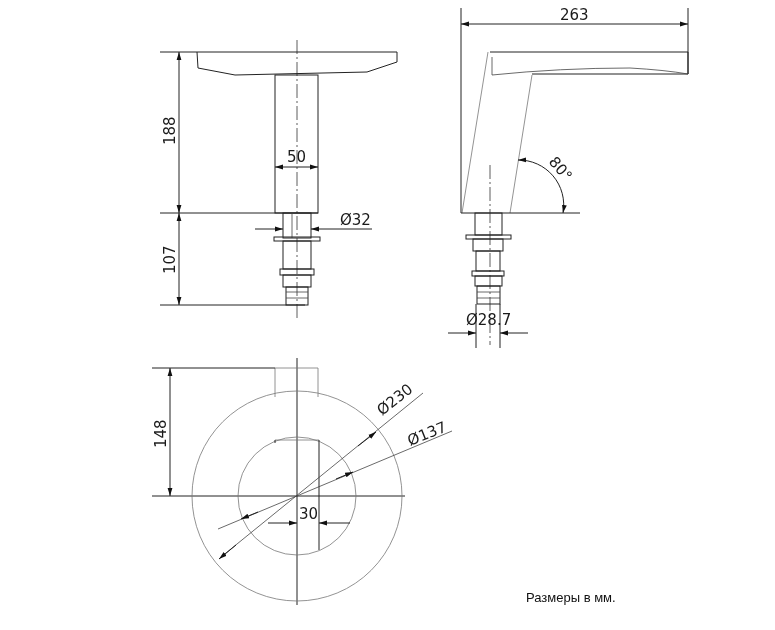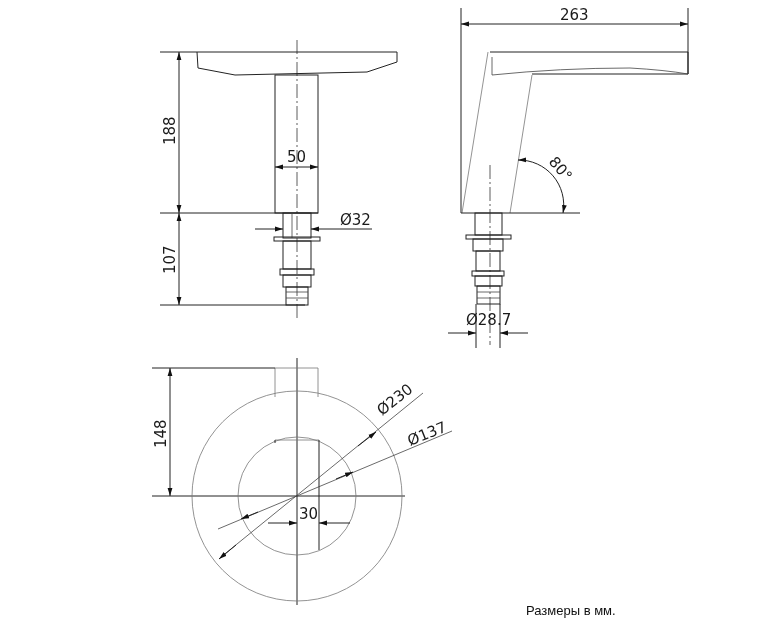--- a/index.html
+++ b/index.html
@@ -1,19 +1,19 @@
 <!DOCTYPE html>
 <html><head>
 <meta charset="utf-8">
 <style>
   html, body { margin: 0; padding: 0; background: #ffffff; }
   body { width: 775px; height: 630px; position: relative; overflow: hidden; font-family: "Liberation Sans", sans-serif; }
   svg { position: absolute; left: 0; top: 0; }
   .dim { font-family: "DejaVu Sans", sans-serif; font-size: 15px; fill: #1a1a1a; }
-  .note { position: absolute; left: 526px; top: 603px; font-size: 13px; color: #111; font-family: "Liberation Sans", sans-serif; }
+  .note { position: absolute; left: 526px; top: 590px; font-size: 13px; color: #111; font-family: "Liberation Sans", sans-serif; }
   .ln { stroke: #222; stroke-width: 1; fill: none; }
   .thin { stroke: #444; stroke-width: 0.8; fill: none; }
   .light { stroke: #777; stroke-width: 0.8; fill: none; }
   .center { stroke: #333; stroke-width: 0.8; stroke-dasharray: 14 3 2 3; fill: none; }
   .arrow { fill: #111; }
 </style>
 </head>
 <body>
 
 <svg width="775" height="630" viewBox="0 0 775 630">

